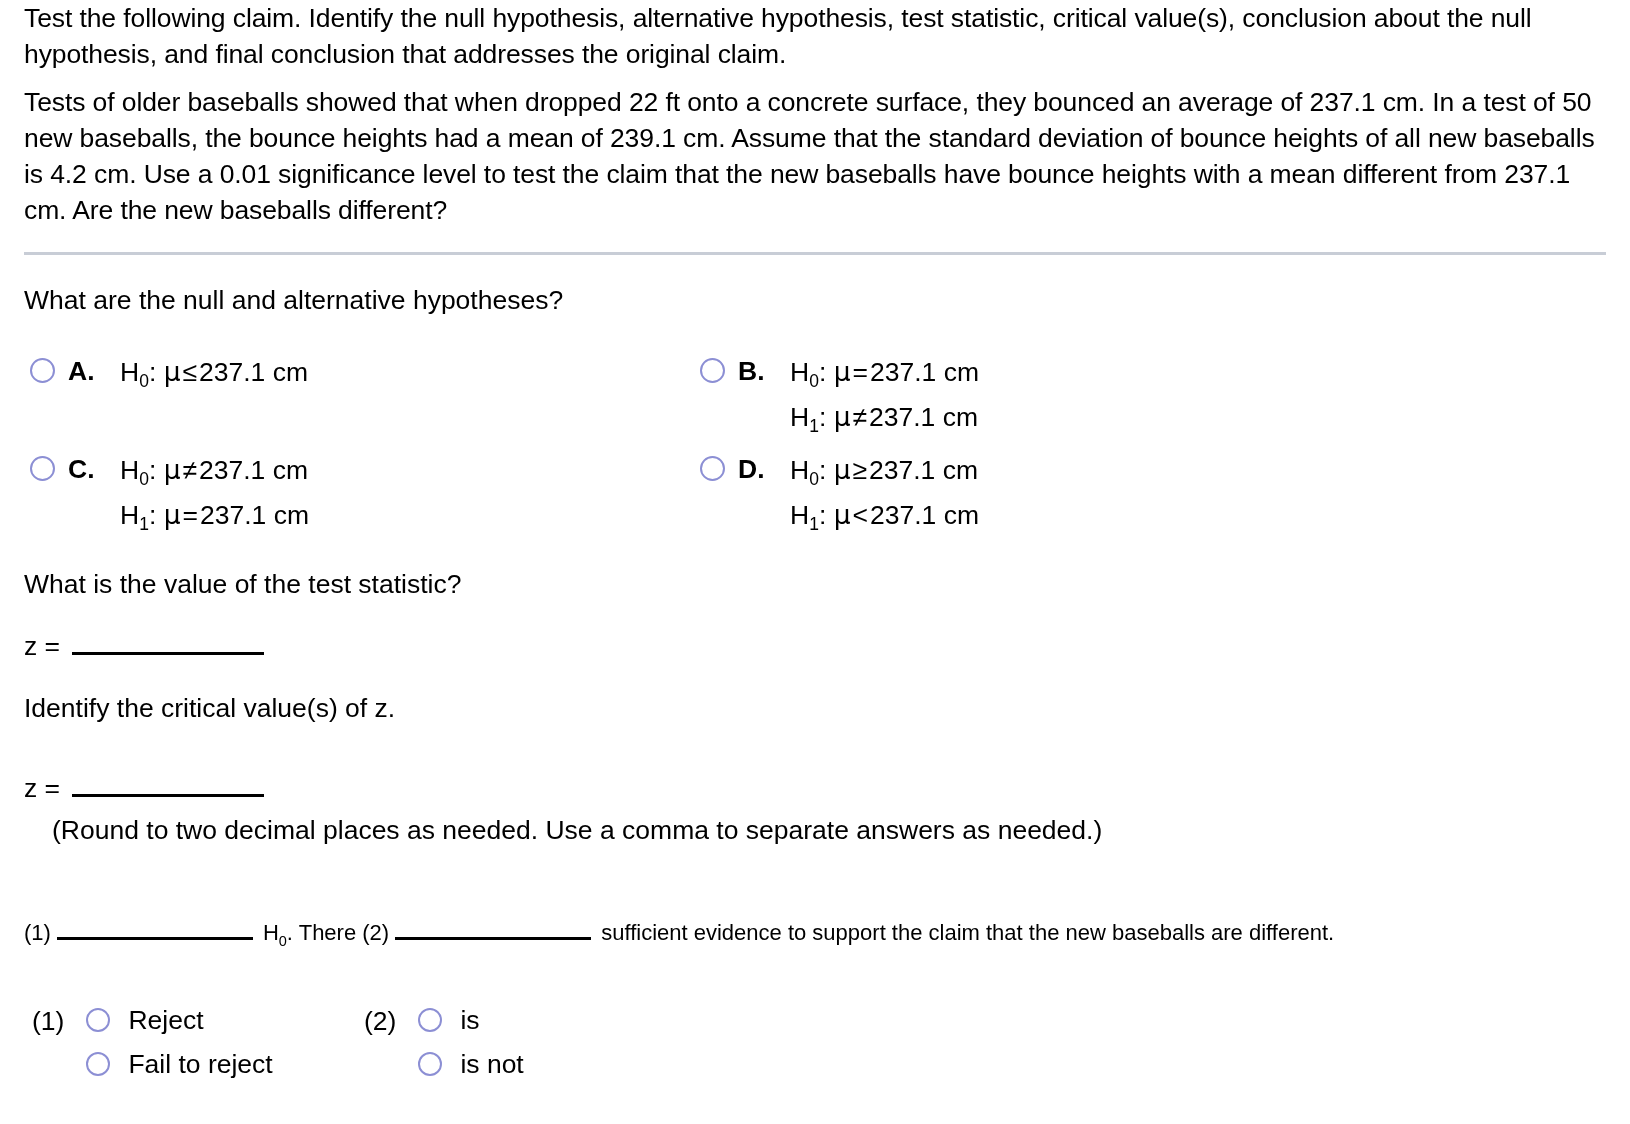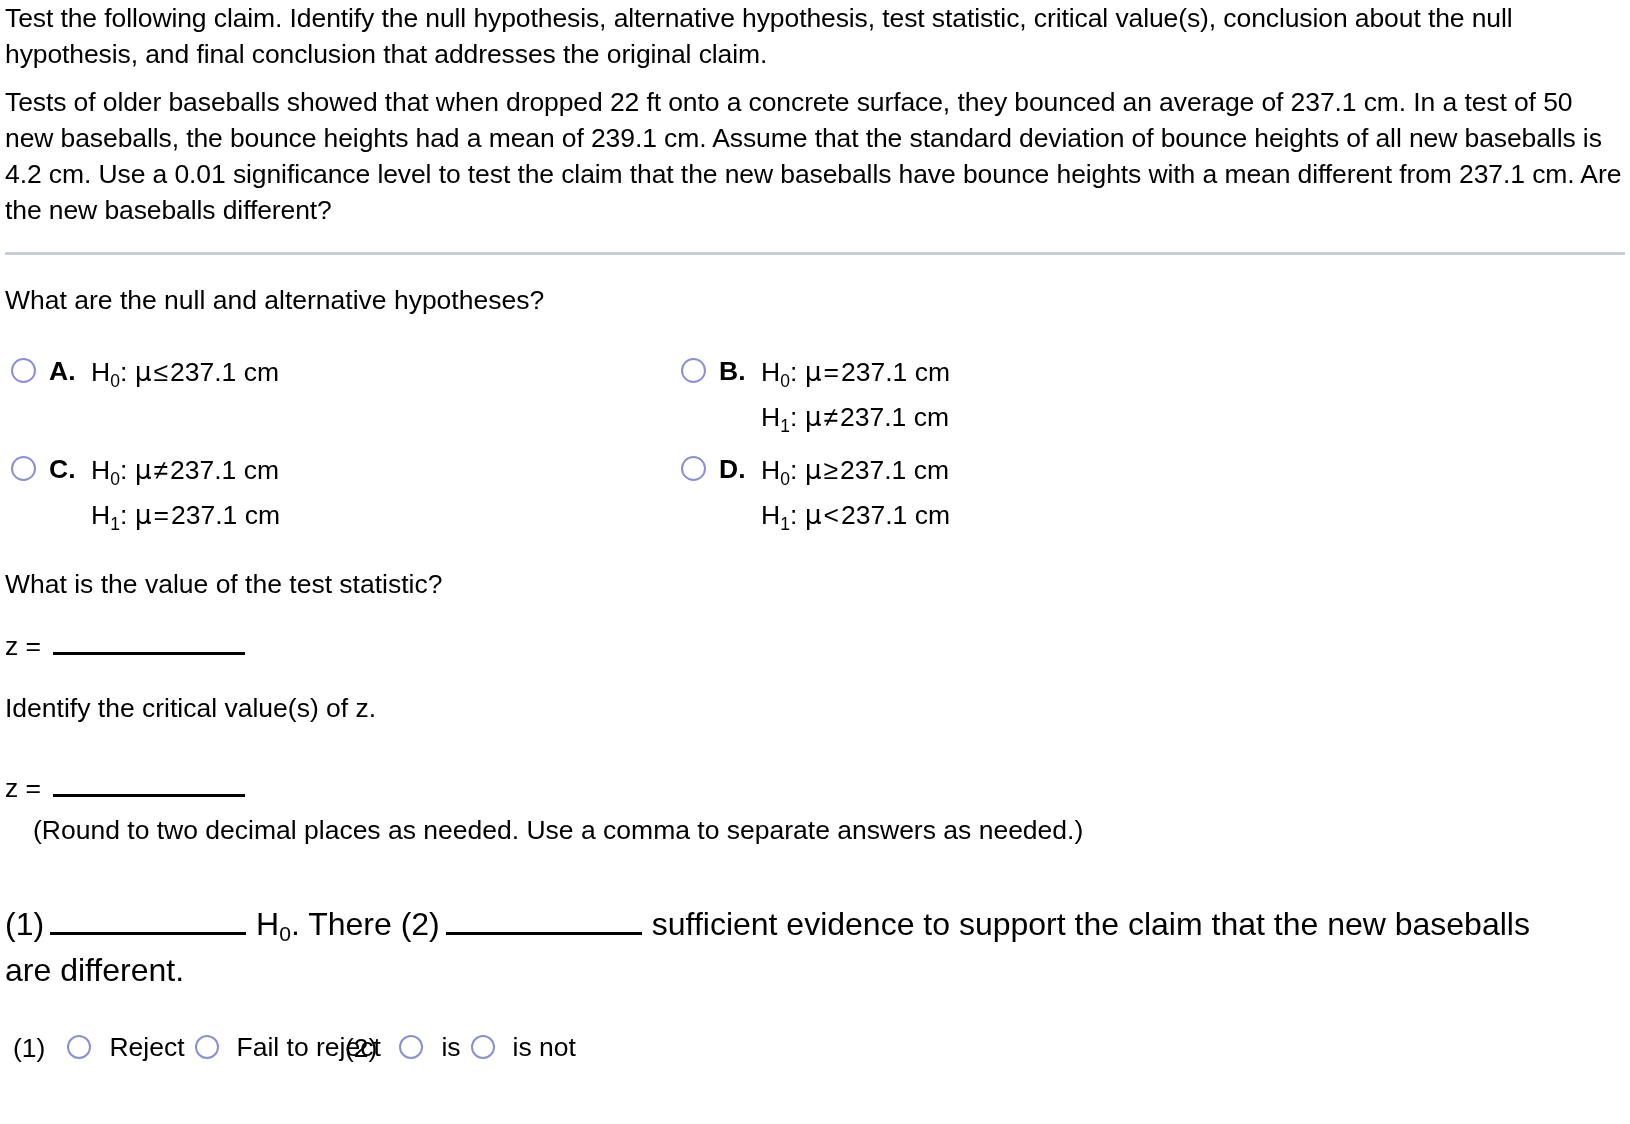--- a/index.html
+++ b/index.html
@@ -14,21 +14,21 @@
     position: relative;
     font-family: "Liberation Sans", sans-serif;
     color: #000000;
     overflow: hidden;
   }
 
   .page {
     position: relative;
     width: 1630px;
     height: 870px;
-    padding: 0 5px;
+    padding: 0 24px;
   }
 
   
   .stem {
     font-size: 26.5px;
     line-height: 36px;
     letter-spacing: -0.1px;
   }
   .stem p { margin: 0; }
   .stem p + p { margin-top: 12px; }
@@ -86,21 +86,21 @@
   }
 
   .choice-letter {
     font-weight: bold;
     font-size: 26.5px;
     line-height: 40px;
     margin-left: 13px;
     min-width: 36px;
   }
   .choice-body {
-    margin-left: 6px;
+    margin-left: 16px;
     font-size: 26.5px;
     line-height: 41px;
     white-space: nowrap;
   }
   .hyp-line { display: block; }
 
   sub {
     font-size: 0.66em;
     vertical-align: baseline;
     position: relative;
@@ -125,22 +125,22 @@
   }
   .blank-z1 { width: 192px; margin-left: 12px; }
   .blank-z2 { width: 192px; margin-left: 12px; }
   .blank-w1 { width: 196px; margin: 0 10px 0 6px; }
   .blank-w2 { width: 196px; margin: 0 10px 0 6px; }
 
   .roundnote { margin-left: 23px; }
 
   
   .concl {
-    font-size: 32px;
-    line-height: 43px;
+    font-size: 22px;
+    line-height: 60px;
     max-width: 1560px;
   }
 
   
   .bottom-groups {
     position: relative;
     height: 110px;
     margin-top: 38px;
   }
   .bgroup {
@@ -148,21 +148,21 @@
     display: flex;
     align-items: flex-start;
     font-size: 26.5px;
   }
   .bgroup-1 { left: 8px;  top: 0; }
   .bgroup-2 { left: 340px; top: 0; }
   .bgroup-tag {
     line-height: 36px;
     margin-right: 22px;
   }
-  .bopts { display: flex; flex-direction: row; gap: 10px; }
+  .bopts { display: flex; flex-direction: column; gap: 10px; }
   .bopt {
     display: flex;
     align-items: center;
     height: 34px;
   }
   .bopt-label {
     margin-left: 18px;
     font-size: 26.5px;
     line-height: 34px;
     white-space: nowrap;

